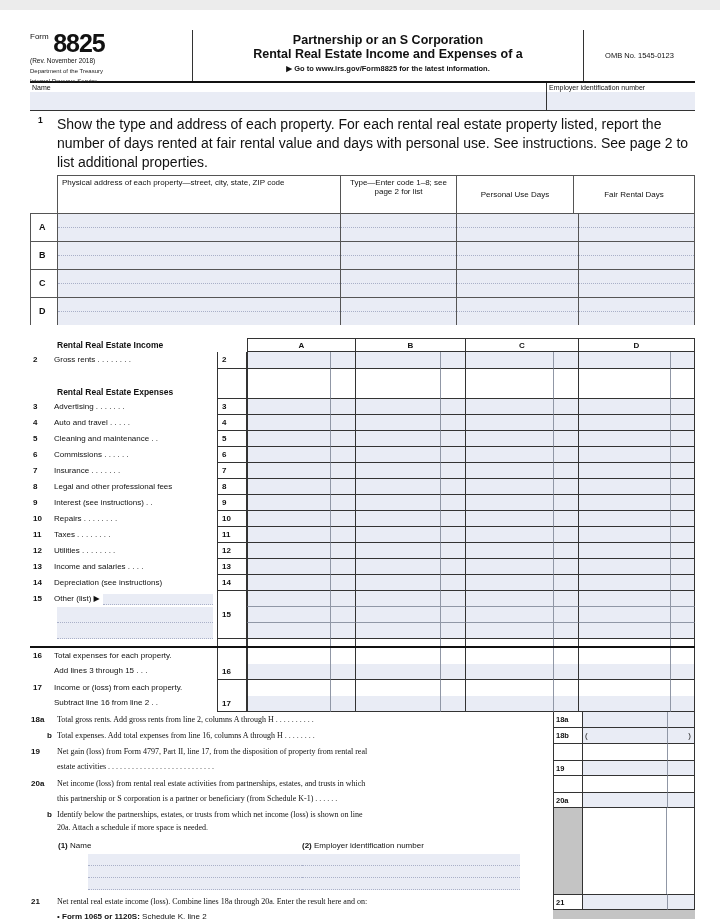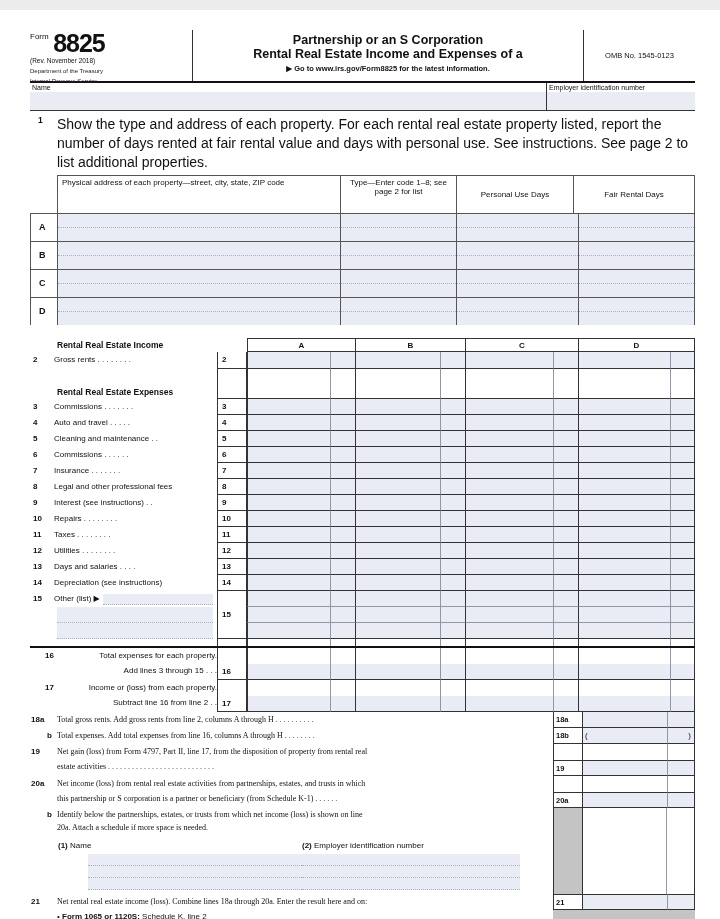--- a/index.html
+++ b/index.html
@@ -86,21 +86,21 @@
   .pnum15 { width:30px; border-left:1px solid #333; border-right:1px solid #333; border-bottom:1px solid #333; font-weight:bold; font-size:8px; display:flex; align-items:center; padding-left:4px; }
   .pgrid15 { width:448px; display:flex; flex-direction:column; }
   .sub15 { display:flex; height:16px; }
   .sub15 .amt, .sub15 .cts { border-bottom:1px solid #9097a6; }
   .sub15:last-child .amt, .sub15:last-child .cts { border-bottom:1px solid #333; }
 
   .gapband { height:7px; }
   .thickrule { height:2px; background:#111; width:665px; }
   .botrule { height:3px; background:#111; width:665px; }
 
-  .prow32 { height:32px;text-align:right; }
+  .prow32 { height:32px; }
   .plabel2 { width:187px; font-size:8px; line-height:15px; display:flex; }
   .pnum-bot { display:flex; align-items:flex-end; line-height:14px; }
   .half-shade { background:linear-gradient(to bottom,#ffffff 0 50%, #e9ecf5 50% 100%); }
 
   
   .trow { display:flex; }
   .ttext { width:523px; display:flex; font-size:8px; line-height:15px; }
   .tnum { width:27px; font-weight:bold; padding-left:1px; }
   .tnum.bsub { text-align:right; padding-right:5px; }
   .ttxt { flex:1; padding-right:4px;font-family:Liberation Serif, serif; }
@@ -309,21 +309,21 @@
         <div class="cts white c-b"></div>
       <div class="amt white w-c"></div>
         <div class="cts white c-c"></div>
       <div class="amt white w-d"></div>
         <div class="cts white c-d"></div>
     </div>
 
     <div class="prow">
       <div class="plabel">
           <span class="lnum">3</span>
-          <span class="ltext">Commissions .  .  .  .  .  .  .</span>
+          <span class="ltext">Advertising .  .  .  .  .  .  .</span>
         </div>
       <div class="pnum">3</div>
       <div class="amt w-a"></div>
         <div class="cts c-a"></div>
       <div class="amt w-b"></div>
         <div class="cts c-b"></div>
       <div class="amt w-c"></div>
         <div class="cts c-c"></div>
       <div class="amt w-d"></div>
         <div class="cts c-d"></div>
@@ -459,21 +459,21 @@
       <div class="amt w-b"></div>
         <div class="cts c-b"></div>
       <div class="amt w-c"></div>
         <div class="cts c-c"></div>
       <div class="amt w-d"></div>
         <div class="cts c-d"></div>
     </div>
     <div class="prow">
       <div class="plabel">
           <span class="lnum">13</span>
-          <span class="ltext">Days and salaries  .  .  .  .</span>
+          <span class="ltext">Income and salaries  .  .  .  .</span>
         </div>
       <div class="pnum">13</div>
       <div class="amt w-a"></div>
         <div class="cts c-a"></div>
       <div class="amt w-b"></div>
         <div class="cts c-b"></div>
       <div class="amt w-c"></div>
         <div class="cts c-c"></div>
       <div class="amt w-d"></div>
         <div class="cts c-d"></div>

